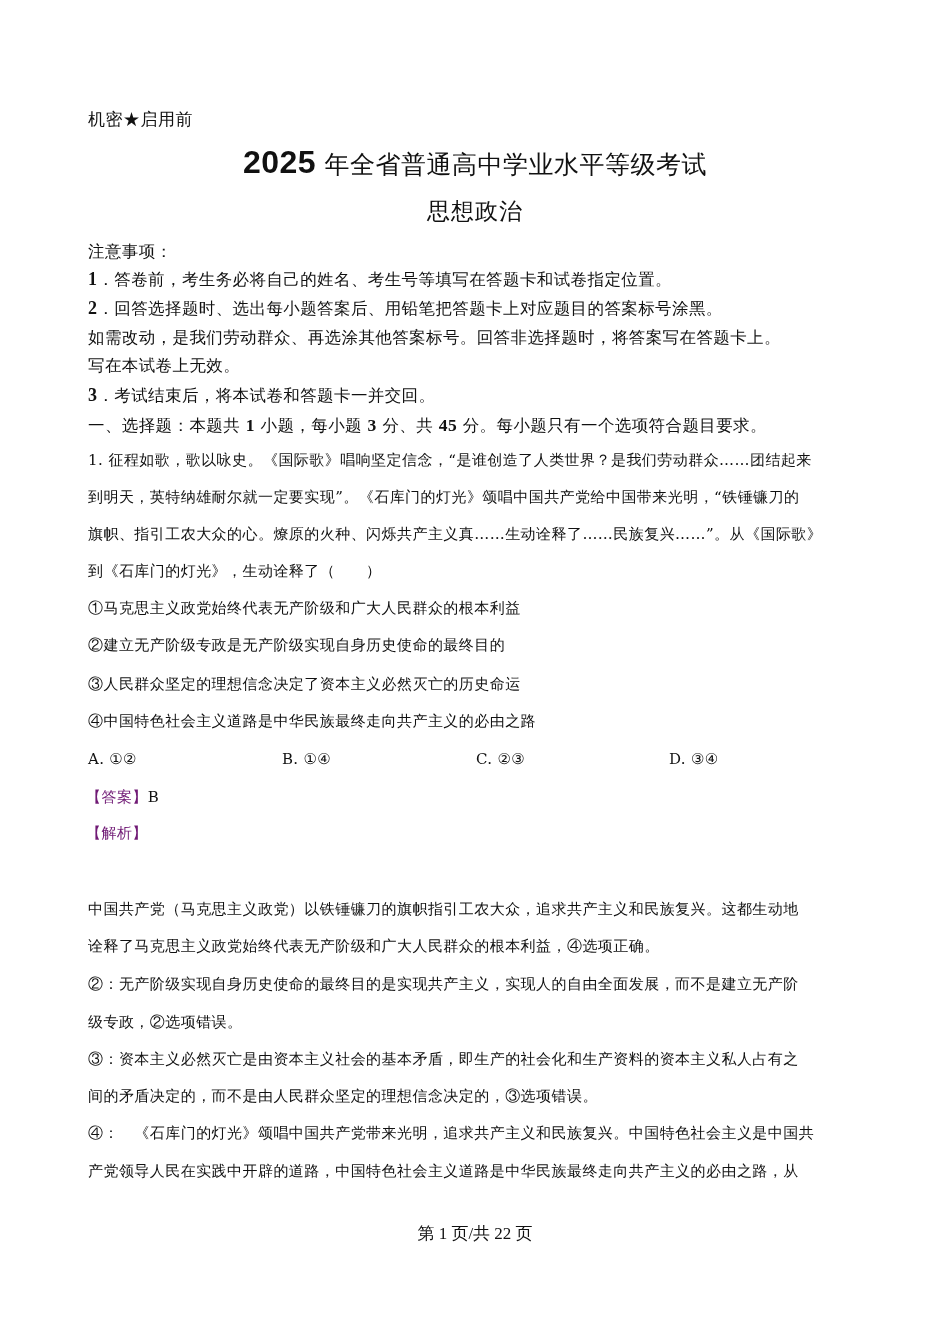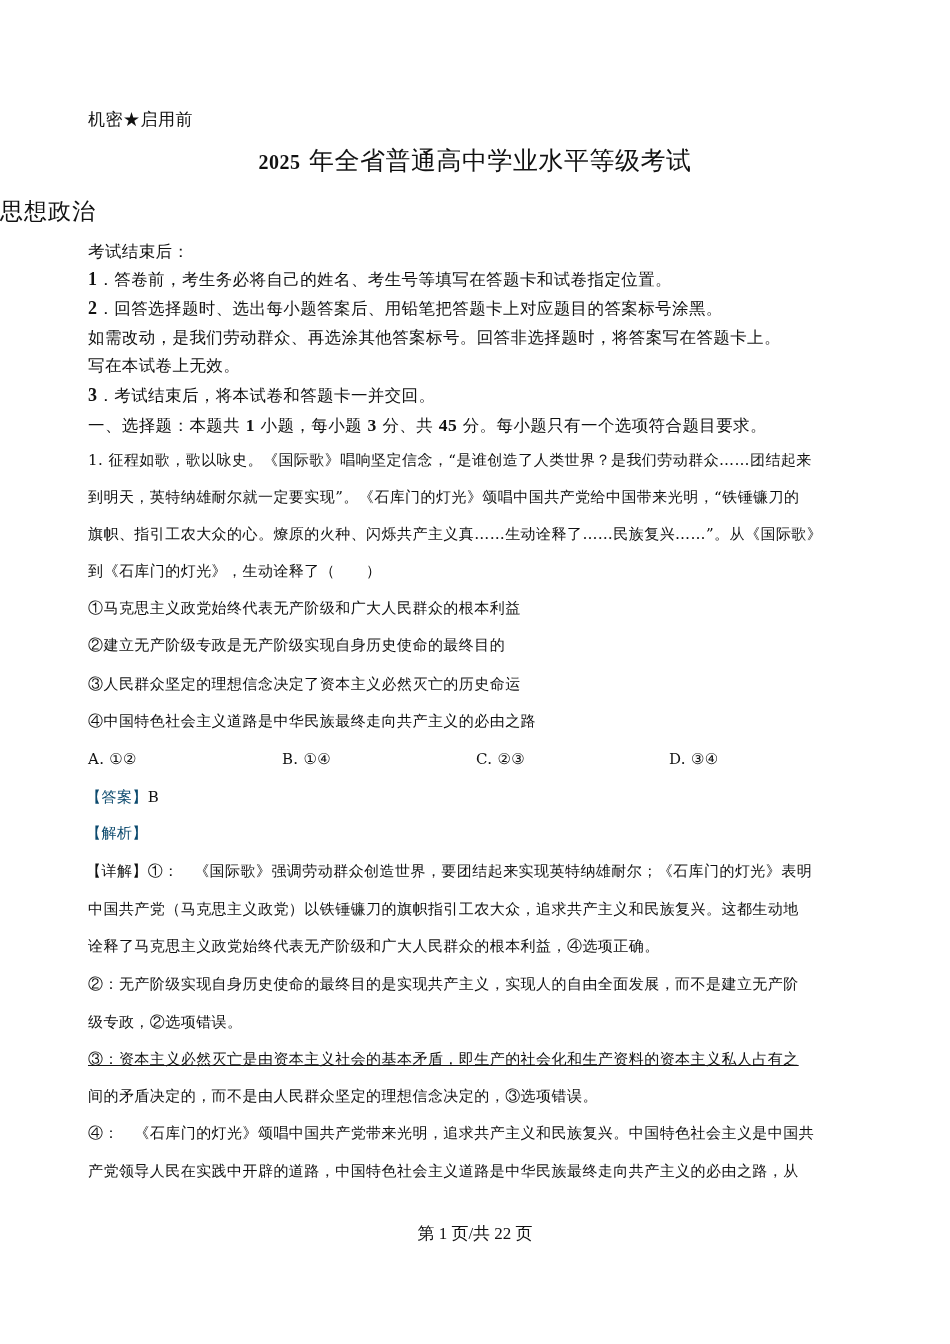--- a/index.html
+++ b/index.html
@@ -29,23 +29,24 @@
       left: 88px; top: 108px;
       font-size: 17px;
       letter-spacing: 0.5px;
     }
     .main-title {
       left: 0; width: 950px; top: 144px;
       text-align: center;
       font-size: 25px;
       letter-spacing: 0.5px;
     }
-    .main-title .year { font-weight: bold; font-family: Liberation Serif, serif; font-size: 20px; }
+    .main-title .year { font-weight: bold; font-family: Liberation Sans, sans-serif; font-size: 32px; }
     .subject-title {
       left: 0; width: 950px; top: 196px;
+      text-align: center;
       font-size: 23px;
       letter-spacing: 1px;
     }
     .notice-text {
       font-size: 16.5px;
       letter-spacing: 0.4px;
     }
     .notice-text .num {
       font-weight: bold;
       font-family: "Liberation Serif", serif;
@@ -53,21 +54,21 @@
     }
     .sec-head b { font-family: "Liberation Serif", serif; font-weight: bold; font-size: 17.5px; }
     .q-text {
       font-size: 15px;
       letter-spacing: 0.45px;
     }
     .opt {
       font-size: 15px;
       letter-spacing: 0.3px;
     }
-    .blue { color: #0c4a6e; }
+    .blue { color: #701a75; }
     .footer {
       left: 0; width: 950px; top: 1222px;
       text-align: center;
       font-size: 17px;
       font-family: "Liberation Serif", "DejaVu Serif", serif;
     }
     .footer span { white-space: pre; }
   </style>
 </head>
 <body>
@@ -75,21 +76,21 @@
 <div class="page">
 
   <div class="abs confidential">机密★启用前</div>
 
   <div class="abs main-title">
     <span class="year">2025</span><span> 年全省普通高中学业水平等级考试</span>
   </div>
 
   <div class="abs subject-title">思想政治</div>
 
-  <div class="abs notice-text" style="left:88px; top:241px;">考试结束后：</div>
+  <div class="abs notice-text" style="left:88px; top:241px;">注意事项：</div>
 
   <div class="abs notice-text" style="left:88px; top:269px;">
     <span class="num">1</span><span>．答卷前，考生务必将自己的姓名、考生号等填写在答题卡和试卷指定位置。</span>
   </div>
   <div class="abs notice-text" style="left:88px; top:298px;">
     <span class="num">2</span><span>．回答选择题时、选出每小题答案后、用铅笔把答题卡上对应题目的答案标号涂黑。</span>
   </div>
   <div class="abs notice-text" style="left:88px; top:327px;">
     <span>如需改动，是我们劳动群众、再选涂其他答案标号。回答非选择题时，将答案写在答题卡上。</span>
   </div>
@@ -118,28 +119,25 @@
   <div class="abs opt" style="left:282px; top:750px;">B. ①④</div>
   <div class="abs opt" style="left:476px; top:750px;">C. ②③</div>
   <div class="abs opt" style="left:669px; top:750px;">D. ③④</div>
 
   <div class="abs q-text" style="left:86px; top:788px;">
     <span class="blue">【答案】</span><span>B</span>
   </div>
 
   <div class="abs q-text blue" style="left:86px; top:824px;">【解析】</div>
 
-  <div class="abs q-text" style="left:86px; top:862px;">
-    <span>【详解】</span><span>①：　《国际歌》强调劳动群众创造世界，要团结起来实现英特纳雄耐尔；《石库门的灯光》表明</span>
-  </div>
   <div class="abs q-text" style="left:88px; top:900px;">中国共产党（马克思主义政党）以铁锤镰刀的旗帜指引工农大众，追求共产主义和民族复兴。这都生动地</div>
   <div class="abs q-text" style="left:88px; top:937px;">诠释了马克思主义政党始终代表无产阶级和广大人民群众的根本利益，④选项正确。</div>
   <div class="abs q-text" style="left:88px; top:975px;">②：无产阶级实现自身历史使命的最终目的是实现共产主义，实现人的自由全面发展，而不是建立无产阶</div>
   <div class="abs q-text" style="left:88px; top:1013px;">级专政，②选项错误。</div>
-  <div class="abs q-text" style="left:88px; top:1050px;text-decoration:underline;">③：资本主义必然灭亡是由资本主义社会的基本矛盾，即生产的社会化和生产资料的资本主义私人占有之</div>
+  <div class="abs q-text" style="left:88px; top:1050px;">③：资本主义必然灭亡是由资本主义社会的基本矛盾，即生产的社会化和生产资料的资本主义私人占有之</div>
   <div class="abs q-text" style="left:88px; top:1087px;">间的矛盾决定的，而不是由人民群众坚定的理想信念决定的，③选项错误。</div>
   <div class="abs q-text" style="left:88px; top:1124px;">④：　《石库门的灯光》颂唱中国共产党带来光明，追求共产主义和民族复兴。中国特色社会主义是中国共</div>
   <div class="abs q-text" style="left:88px; top:1162px;">产党领导人民在实践中开辟的道路，中国特色社会主义道路是中华民族最终走向共产主义的必由之路，从</div>
 
   <div class="abs footer">
     <span>第 </span><span>1</span><span> 页/共 </span><span>22</span><span> 页</span>
   </div>
 
 </div>
 

